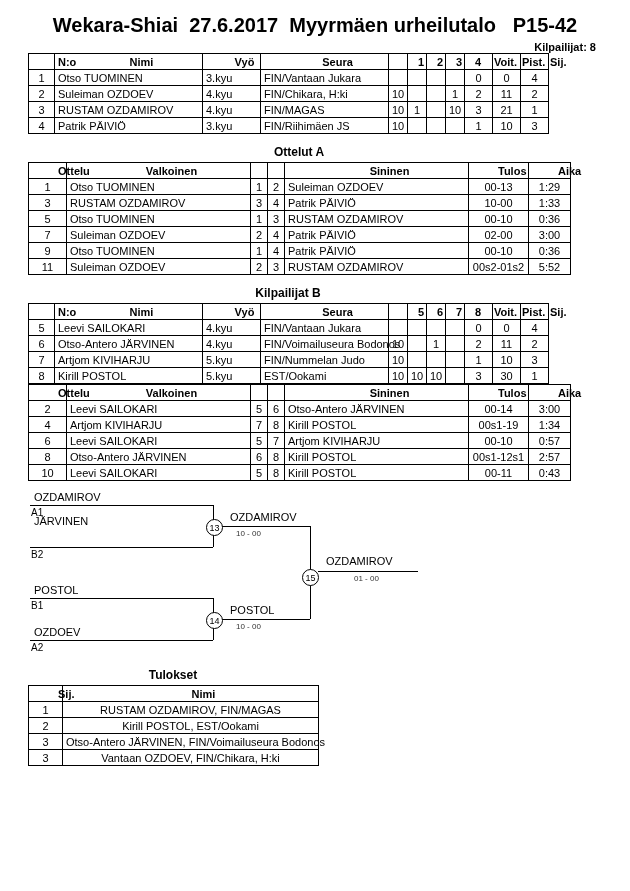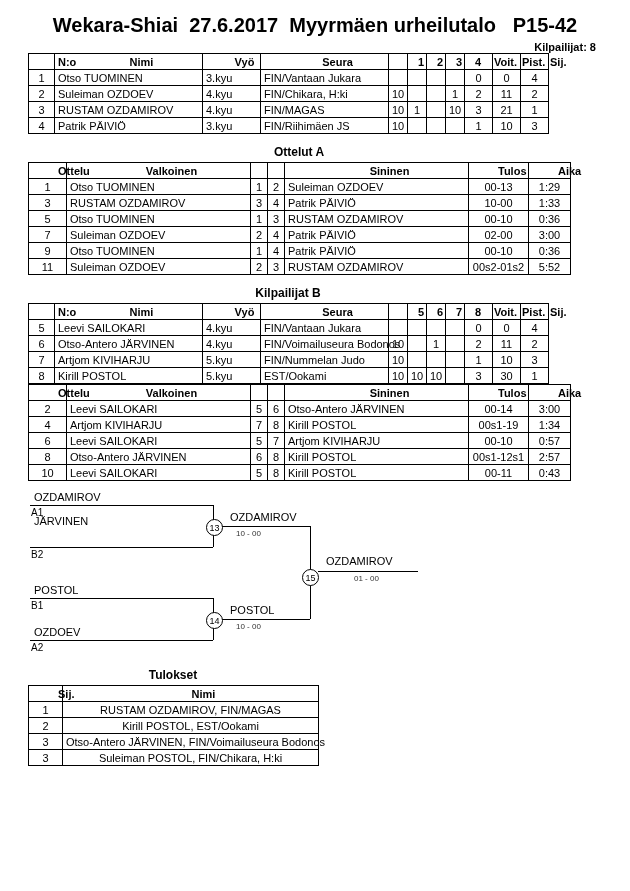--- a/index.html
+++ b/index.html
@@ -443,17 +443,17 @@
         <tr>
           <td>2</td>
           <td>Kirill POSTOL, EST/Ookami</td>
         </tr>
         <tr>
           <td>3</td>
           <td>Otso-Antero JÄRVINEN, FIN/Voimailuseura Bodonos</td>
         </tr>
         <tr>
           <td>3</td>
-          <td>Suleiman POSTOL, FIN/Chikara, H:ki</td>
+          <td>Vantaan OZDOEV, FIN/Chikara, H:ki</td>
         </tr>
       </tbody>
   </table>
 </div>
 
 </body></html>

